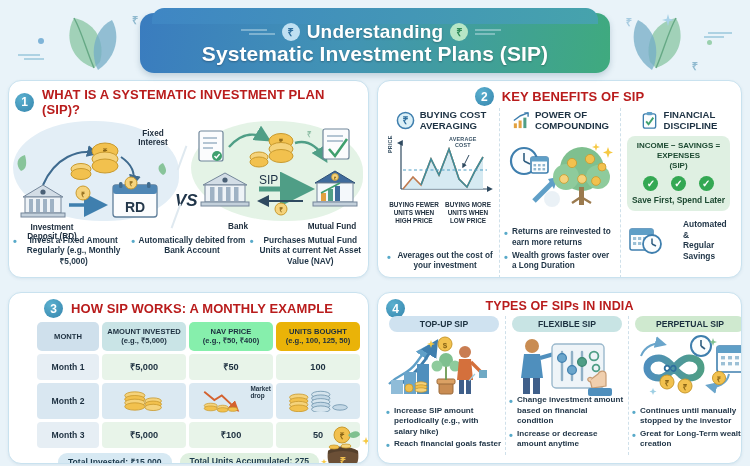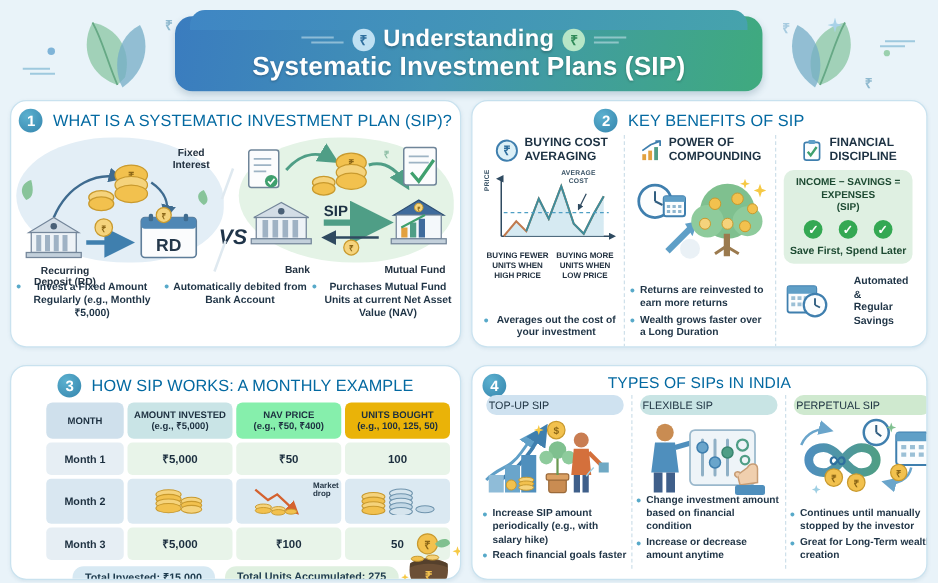--- a/index.html
+++ b/index.html
@@ -49,21 +49,21 @@
   .card-r1 { height: 198px; }
   .card-r2 { height: 172px; margin-top: 6px; }
 
   .sec-head { display: flex; align-items: center; justify-content: center; gap: 8px; padding: 6px 6px 2px; position: relative; }
   .sec-num {
     width: 19px; height: 19px; border-radius: 50%;
     background: radial-gradient(circle at 35% 30%, #5bb0cf, #3585ad);
     color: #fff; font-size: 12px; font-weight: bold;
     display: flex; align-items: center; justify-content: center; flex: 0 0 auto;
   }
-  .sec-title { font-size: 13px; font-weight: normal; color: #0369a1; letter-spacing: .1px; }
+  .sec-title { font-size: 13px; font-weight: bold; color: #b91c1c; letter-spacing: .1px; }
   .sec-title-sm { font-size: 12.5px; }
 
   
   .s1-body { position: relative; height: 150px; padding: 0 6px; }
   .blob { position: absolute; border-radius: 48% 52% 45% 55%; }
   .blob-blue { background: #e3eef6; }
   .blob-green { background: #e4f3e6; }
   .s1-left { position: absolute; left: 4px; top: 2px; width: 166px; height: 100px; }
   .s1-right { position: absolute; left: 182px; top: 2px; width: 172px; height: 100px; }
   .vs-text { position: absolute; left: 166px; top: 72px; font-size: 17px; font-weight: bold; color: #20354a; font-style: italic; }
@@ -113,21 +113,21 @@
   .tdb { background: #dbe9f2; }
   .tot-row { display: flex; gap: 8px; justify-content: center; margin-top: 5px; position: relative; }
   .pill-tot { border-radius: 11px; padding: 3px 10px; font-size: 8.6px; font-weight: bold; color: #1c3a4d; }
   .pt-blue { background: #d7e9f3; }
   .pt-green { background: #dff0e0; }
 
   
   .s4-cols { display: grid; grid-template-columns: 1fr 1fr 1fr; padding: 1px 5px 0; height: 140px; }
   .s4-col { position: relative; padding: 0 4px; }
   .s4-col + .s4-col { border-left: 1px dashed #cfe0ea; }
-  .pill-type { border-radius: 10px; text-align: left; font-size: 8.6px; font-weight: normal; color: #1c3140; padding: 3px 2px; margin: 0 2px; }
+  .pill-type { border-radius: 10px; text-align: center; font-size: 8.6px; font-weight: bold; color: #1c3140; padding: 3px 2px; margin: 0 2px; }
   .pt1 { background: #cfe2f0; }
   .pt2 { background: #c8e4e4; }
   .pt3 { background: #cfe9cf; }
   .s4-art { height: 62px; position: relative; margin-top: 2px; }
   .s4-bul { position: absolute; bottom: 3px; left: 3px; right: 3px; }
   .s4-bul .bul { text-align: left; padding-left: 8px; font-size: 8.1px; margin-bottom: 2px; }
 </style>
 </head>
 <body>
 
@@ -236,21 +236,21 @@
           <text x="120" y="89" font-size="14" text-anchor="middle" fill="#23374a" font-weight="bold" font-family="sans-serif">RD</text>
 
           <path d="M6 48 C0 42 2 34 10 32 C12 40 12 46 6 48 Z" fill="#88c49a"></path>
           <path d="M148 52 C142 48 142 42 148 40 C152 46 152 50 148 52 Z" fill="#88c49a"></path>
         </svg>
         <div class="lbl" style="left:118px;top:10px;width:52px">
           <span>Fixed</span><br>
           <span>Interest</span>
         </div>
         <div class="lbl" style="left:4px;top:104px;width:78px">
-          <span>Recurring</span><br>
+          <span>Investment</span><br>
           <span>Deposit (RD)</span>
         </div>
 
         <span class="vs-slash" style="left:172px;top:26px"></span>
         <span class="vs-text">VS</span>
         <span class="vs-slash" style="left:166px;top:84px"></span>
 
         <div class="blob blob-green s1-right"></div>
         <svg style="position:absolute;left:186px;top:4px;width:166px;height:96px" viewBox="0 0 166 96">
           <defs>
@@ -308,21 +308,21 @@
           <text x="140" y="56.5" font-size="4.5" text-anchor="middle" fill="#8a6516" font-weight="bold" font-family="sans-serif">₹</text>
           <rect x="122" y="60" width="36" height="19" fill="#f4f8fb" stroke="#74869a" stroke-width="1"></rect>
           <rect x="126" y="70" width="5" height="8" fill="#e2a13f"></rect>
           <rect x="133" y="66" width="5" height="12" fill="#4f9e86"></rect>
           <rect x="140" y="63" width="5" height="15" fill="#3f6b9c"></rect>
           <path d="M126 70 L145 60" stroke="#3fa06e" stroke-width="1.6" fill="none"></path>
           <rect x="118" y="79" width="44" height="4" fill="#c3d0db" stroke="#74869a" stroke-width="1"></rect>
         </svg>
         <div class="lbl" style="left:196px;top:103px;width:66px">Bank</div>
         <div class="lbl" style="left:288px;top:103px;width:70px">Mutual Fund</div>
-        <div style="position:absolute;left:250px;top:54px;font-size:12px;font-weight:bold;color:#1d3144">SIP</div>
+        <div style="position:absolute;left:250px;top:54px;font-size:12px;font-weight:normal;color:#1d3144">SIP</div>
 
         <div class="s1-bullets">
           <div class="bul">Invest a Fixed Amount Regularly (e.g., Monthly ₹5,000)</div>
           <div class="bul">Automatically debited from Bank Account</div>
           <div class="bul">Purchases Mutual Fund Units at current Net Asset Value (NAV)</div>
         </div>
       </div>
     </div>
 
     <div class="card card-r1">

